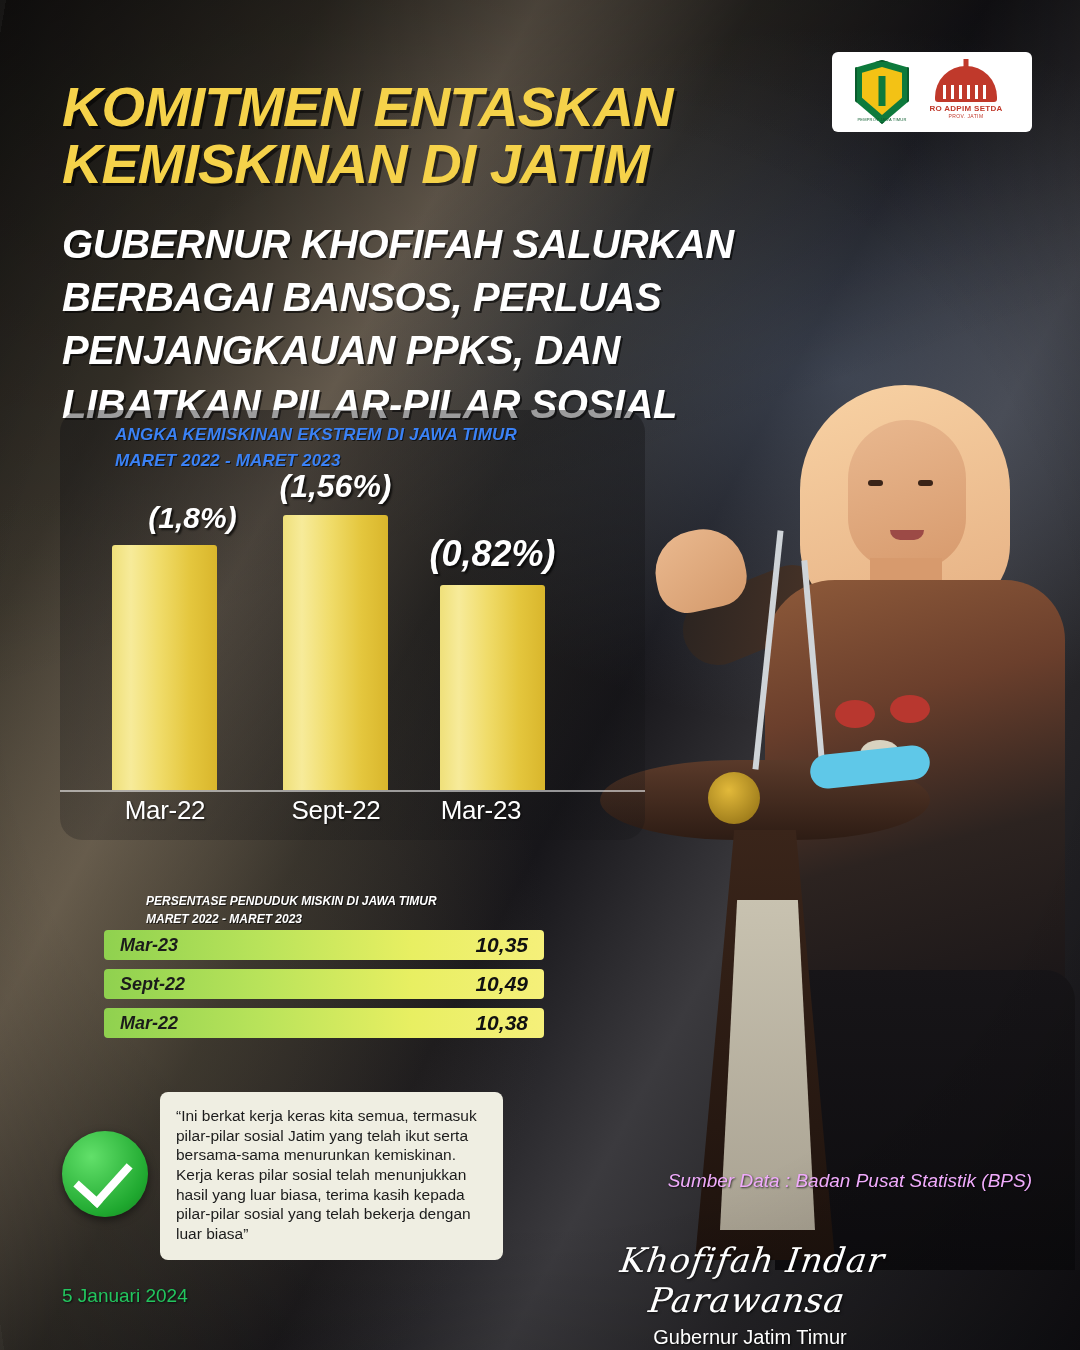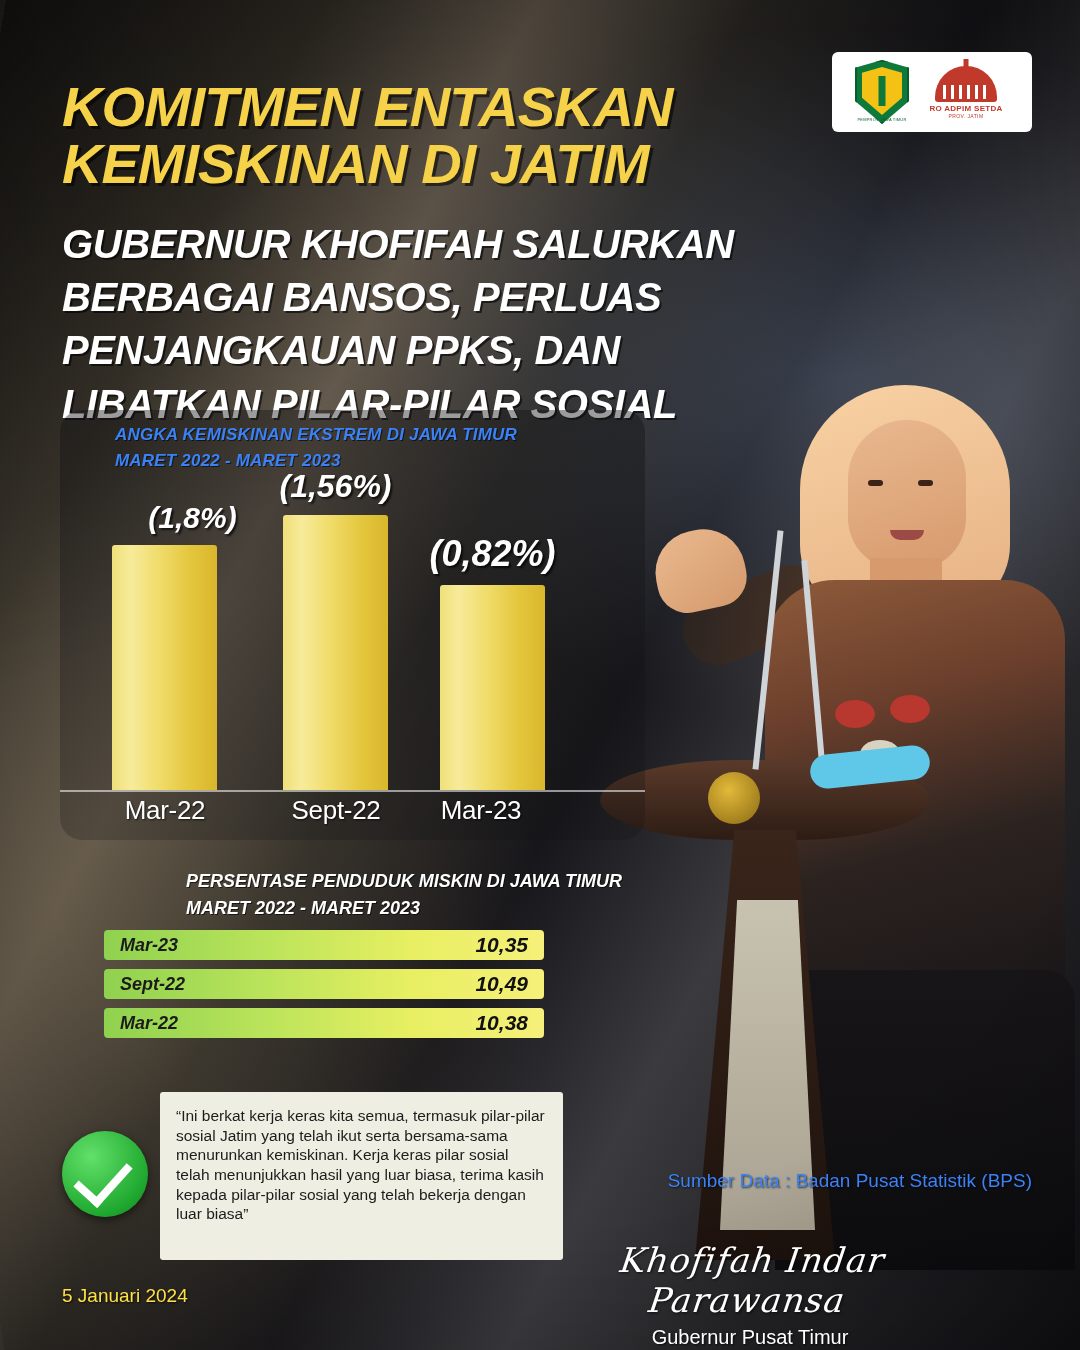--- a/index.html
+++ b/index.html
@@ -133,24 +133,23 @@
   }
   .xlabels{ position:absolute; left:60px; top:795px; width:585px; height:40px; }
   .xlabel{
     position:absolute; width:160px; text-align:center;
     color:#ffffff; font-size:26px; letter-spacing:-0.3px;
     text-shadow:1px 1px 2px rgba(0,0,0,0.7);
   }
 
   
   .table-title{
-    position:absolute; left:146px; top:868px; width:480px;
-    color:#ffffff; font-weight:bold; font-style:italic; font-size:18px; line-height:1.5;
+    position:absolute; left:146px; top:892px; width:480px;
+    color:#ffffff; font-weight:bold; font-style:italic; font-size:12px; line-height:1.5;
     text-shadow:1px 1px 0 rgba(0,0,0,0.6);
-    margin-left:40px;
   }
   .rows{ position:absolute; left:104px; top:930px; width:440px; }
   .row{
     height:30px; margin-bottom:9px;
     background:linear-gradient(90deg,#8fd14f 0%, #b8e35a 35%, #e8ef62 70%, #f5f07a 100%);
     border-radius:4px;
     display:flex; align-items:center; justify-content:space-between;
     padding:0 16px;
   }
   .row .lbl{ font-weight:bold; font-style:italic; font-size:18px; color:#1b1b1b; }
@@ -162,51 +161,51 @@
     width:86px; height:86px; border-radius:50%;
     background:radial-gradient(circle at 34% 30%, #62e06a, #1fa82f 70%, #14801f 100%);
     box-shadow:0 3px 8px rgba(0,0,0,0.5);
   }
   .check:after{
     content:""; position:absolute; left:25px; top:20px;
     width:24px; height:45px; border:8px solid #ffffff; border-top:none; border-left:none;
     transform:rotate(42deg);
   }
   .quote-box{
-    position:absolute; left:160px; top:1092px; width:403px; min-height:168px;
-    background:#efeee2; border-radius:3px;
+    position:absolute; left:160px; top:1092px; width:343px; min-height:168px;
+    background:#efeee2; border-radius:8px;
     padding:14px 18px 16px 16px;
   }
   .quote-text{
     font-size:15.5px; line-height:1.27; color:#1c1c1c;
   }
 
   
   .source{
     position:absolute; right:48px; top:1170px;
-    color:#3b82f6; font-size:19px;
+    color:#f0abfc; font-style:italic; font-size:19px;
     text-shadow:1px 1px 2px rgba(0,0,0,0.7);
   }
   .sign{
     position:absolute; right:120px; top:1240px; width:420px; text-align:center;
   }
   .sign .name{
     font-family:"DejaVu Serif", serif;
     font-style:italic; font-size:34px; color:#ffffff;
     letter-spacing:1px;
     text-shadow:1px 1px 3px rgba(0,0,0,0.7);
     transform:skewX(-8deg);
   }
   .sign .role{
     margin-top:6px; font-size:20px; color:#ffffff;
     text-shadow:1px 1px 2px rgba(0,0,0,0.7);
   }
   .date{
     position:absolute; left:62px; top:1285px;
-    color:#fde047; font-size:19px;
+    color:#22c55e; font-size:19px;
     text-shadow:1px 1px 2px rgba(0,0,0,0.7);
     text-align:center;
   }
 
   
   .photo{
     position:absolute; right:0; top:330px; width:520px; height:940px;
     overflow:hidden;
   }
   .p-hijab{
@@ -383,15 +382,15 @@
 </div>
 
 <div class="check"></div>
 <div class="quote-box">
   <div class="quote-text">“Ini berkat kerja keras kita semua, termasuk pilar-pilar sosial Jatim yang telah ikut serta bersama-sama menurunkan kemiskinan. Kerja keras pilar sosial telah menunjukkan hasil yang luar biasa, terima kasih kepada pilar-pilar sosial yang telah bekerja dengan luar biasa”</div>
 </div>
 
 <div class="source">Sumber Data :  Badan Pusat Statistik (BPS)</div>
 <div class="sign">
   <div class="name">Khofifah Indar Parawansa</div>
-  <div class="role">Gubernur Pusat Timur</div>
+  <div class="role">Gubernur Jatim Timur</div>
 </div>
 <div class="date">5 Januari 2024</div>
 
 </body></html>

